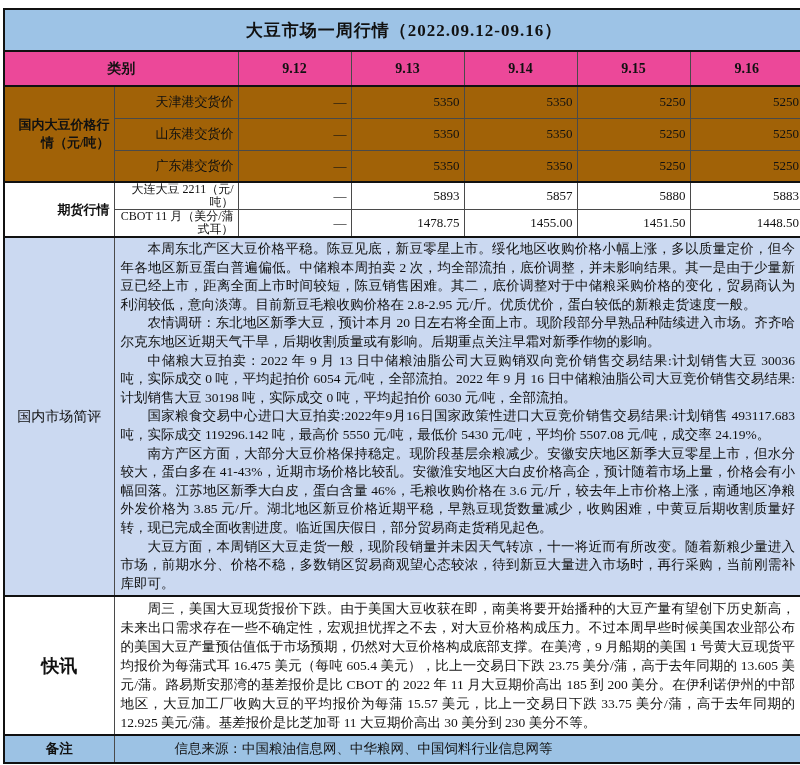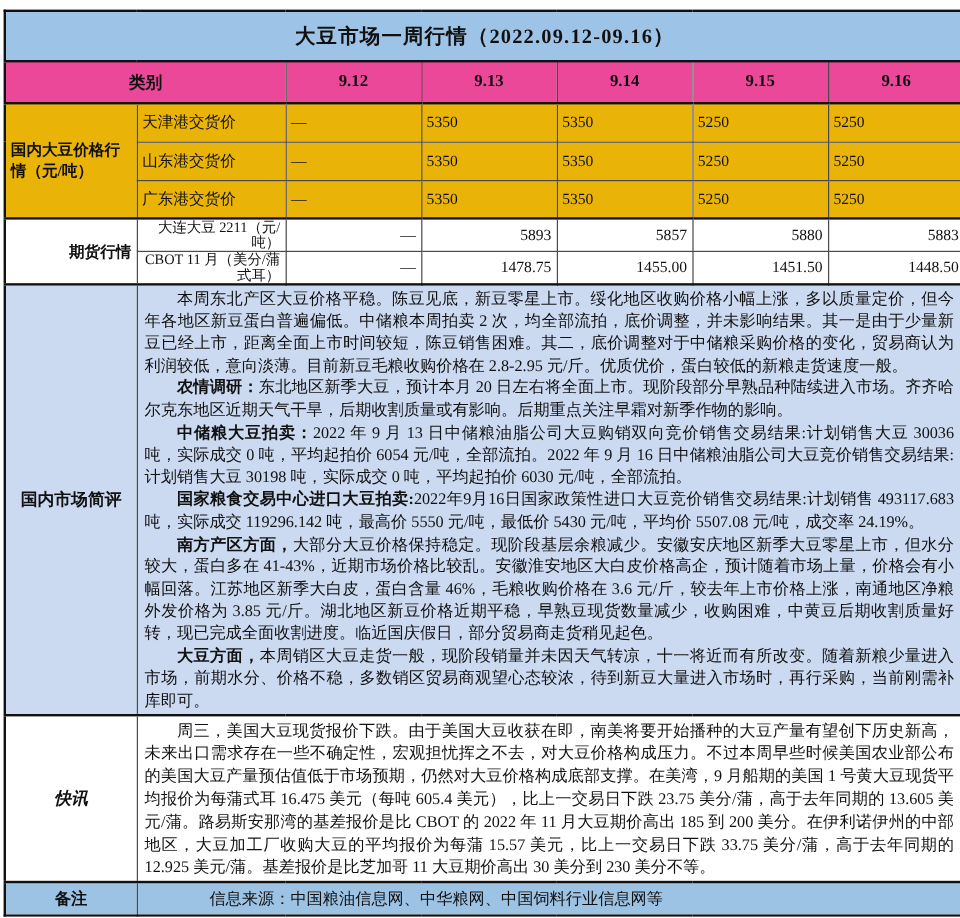--- a/index.html
+++ b/index.html
@@ -9,37 +9,37 @@
   td,th{border:1px solid #4a4a4a;padding:0 4px;font-weight:normal;
         vertical-align:middle;box-sizing:border-box;overflow:hidden;}
   table{border:2px solid #111;}
   
   .title-row th{background:#9dc3e6;height:42px;font-size:17px;font-weight:bold;
                 text-align:center;letter-spacing:1px;border-bottom:2px solid #111;}
   
   .header-row th{background:#ec4899;height:35px;font-size:14px;font-weight:bold;text-align:center;}
   .header-row th.cat{font-size:14px;}
   
-  .price-row td,.price-row th{background:#eab308;height:32px;font-size:13px;text-align:left;}
+  .price-row td,.price-row th{background:#a16207;height:32px;font-size:13px;text-align:right;}
   .futures-row td,.futures-row th{background:#ffffff;height:27px;font-size:13px;text-align:right;}
   .futures-row .sub-label{font-size:12px;line-height:13px;}
   .section-label{font-weight:bold;font-size:13px;text-align:center;background:#ffffff;}
   .sub-label{font-size:13px;text-align:center;}
   .sec-top td,.sec-top th{border-top:2px solid #111;}
   
-  .commentary-row th{background:#cbd9f1;font-weight:bold;font-size:14px;text-align:center;border-top:2px solid #111;}
+  .commentary-row th{background:#cbd9f1;font-weight:normal;font-size:14px;text-align:center;border-top:2px solid #111;}
   .commentary-row td{background:#cbd9f1;height:354px;font-size:13.5px;line-height:18.6px;
                      text-align:justify;padding:2px 8px 2px 6px;vertical-align:top;border-top:2px solid #111;}
-  .news-row th{background:#ffffff;font-weight:bold;font-size:14px;text-align:center;border-top:2px solid #111;font-style:italic;}
+  .news-row th{background:#ffffff;font-weight:bold;font-size:18px;text-align:center;border-top:2px solid #111;}
   .news-row td{background:#ffffff;height:138px;font-size:13.5px;line-height:19px;
                text-align:justify;padding:2px 8px 2px 6px;vertical-align:top;border-top:2px solid #111;}
   .note-row th{background:#9cc2e4;font-weight:bold;font-size:13.5px;text-align:center;height:28px;border-top:2px solid #111;}
   .note-row td{background:#9cc2e4;font-size:13.5px;text-align:left;padding-left:60px;border-top:2px solid #111;}
   p.para{margin:0;text-indent:2em;}
-  .para-lead{font-weight:bold;}
+  .para-lead{font-weight:normal;}
 </style>
 </head>
 <body>
 
 <div class="sheet">
   <table>
     <colgroup>
       <col style="width:110px">
         <col style="width:124px">
       <col style="width:113px">

